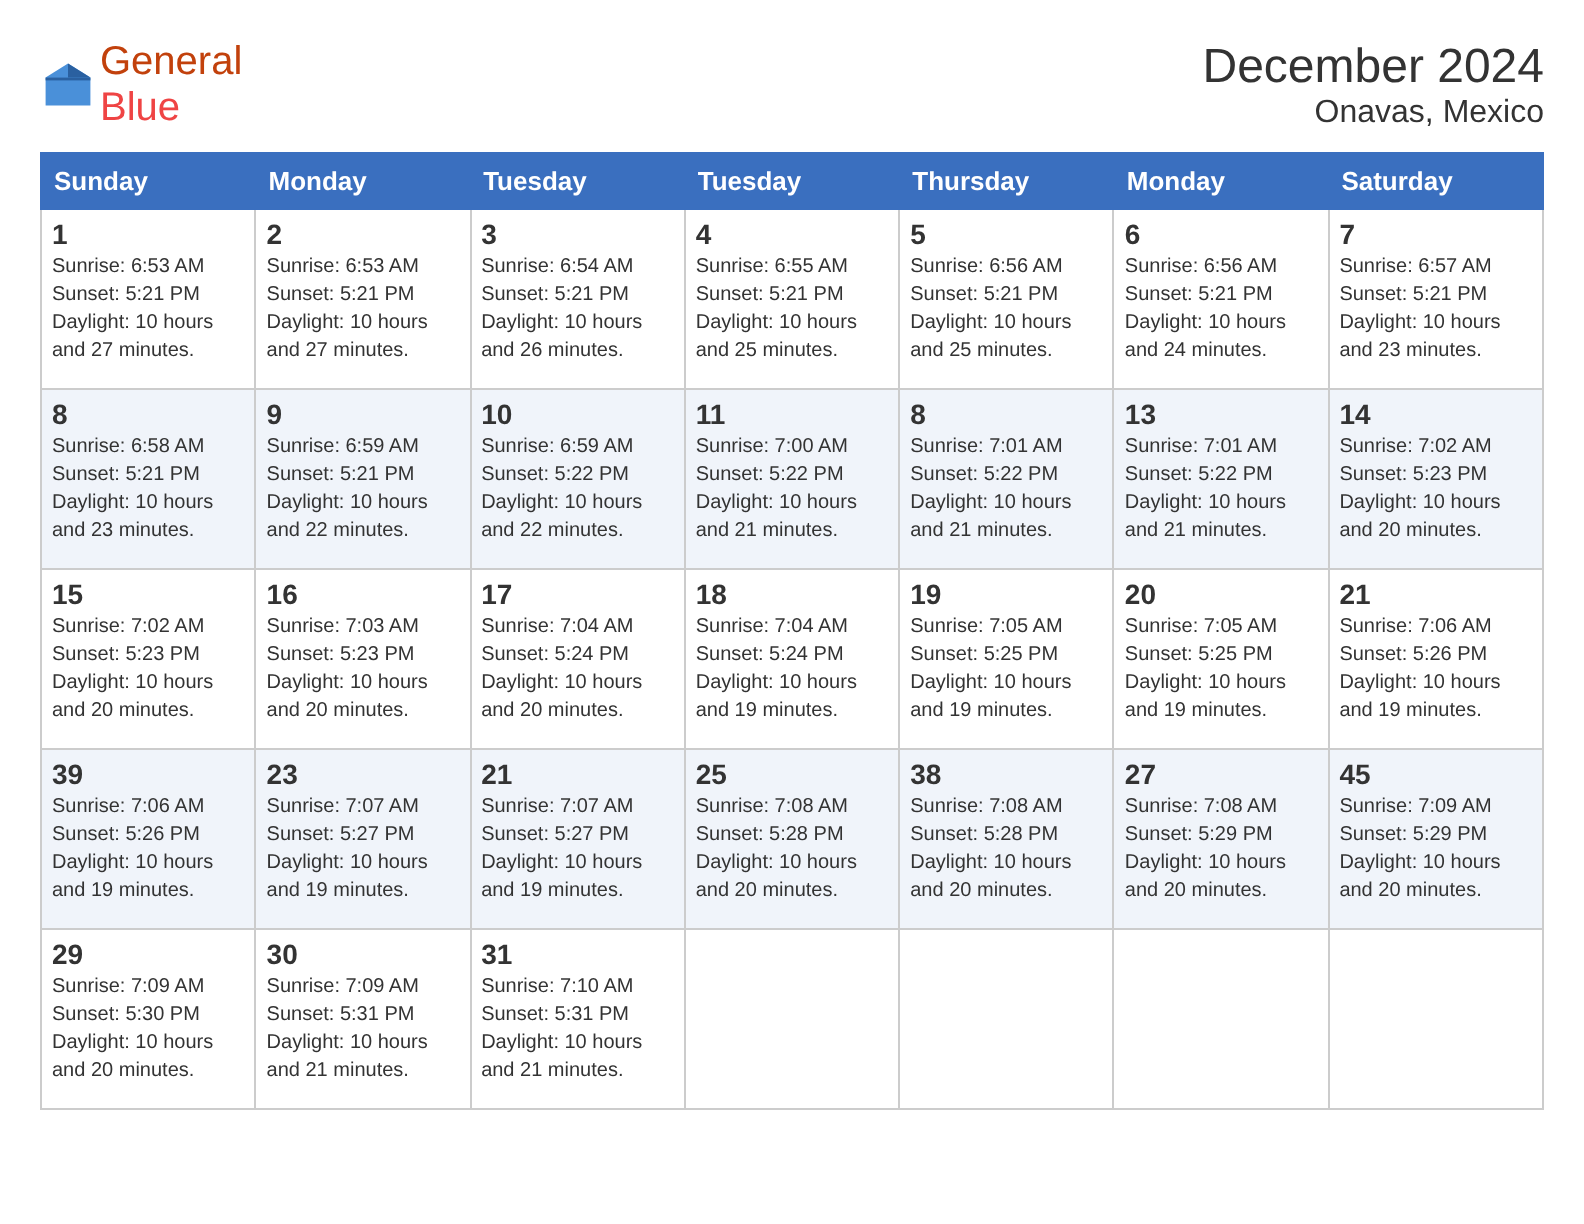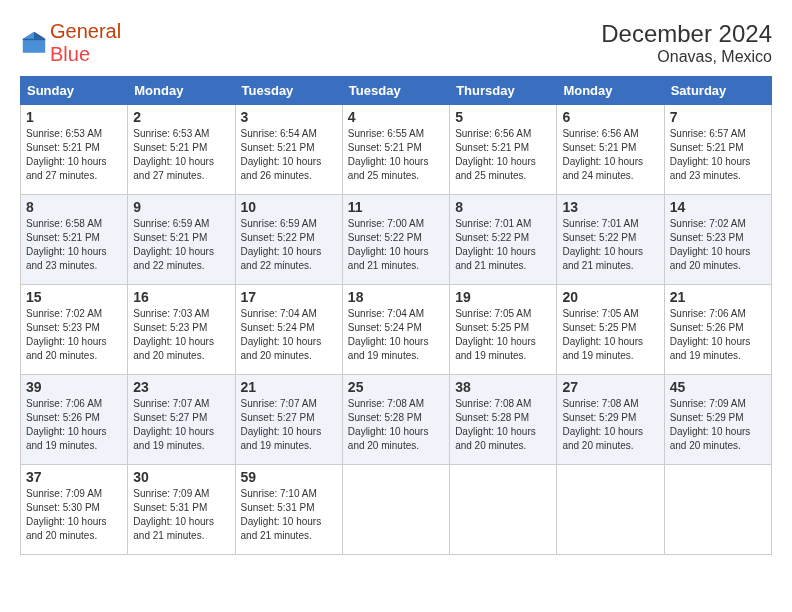--- a/index.html
+++ b/index.html
@@ -149,22 +149,22 @@
       <tr>
         <td><span class="day-num">39</span><span class="cell-content">Sunrise: 7:06 AM<br>Sunset: 5:26 PM<br>Daylight: 10 hours and 19 minutes.</span></td>
         <td><span class="day-num">23</span><span class="cell-content">Sunrise: 7:07 AM<br>Sunset: 5:27 PM<br>Daylight: 10 hours and 19 minutes.</span></td>
         <td><span class="day-num">21</span><span class="cell-content">Sunrise: 7:07 AM<br>Sunset: 5:27 PM<br>Daylight: 10 hours and 19 minutes.</span></td>
         <td><span class="day-num">25</span><span class="cell-content">Sunrise: 7:08 AM<br>Sunset: 5:28 PM<br>Daylight: 10 hours and 20 minutes.</span></td>
         <td><span class="day-num">38</span><span class="cell-content">Sunrise: 7:08 AM<br>Sunset: 5:28 PM<br>Daylight: 10 hours and 20 minutes.</span></td>
         <td><span class="day-num">27</span><span class="cell-content">Sunrise: 7:08 AM<br>Sunset: 5:29 PM<br>Daylight: 10 hours and 20 minutes.</span></td>
         <td><span class="day-num">45</span><span class="cell-content">Sunrise: 7:09 AM<br>Sunset: 5:29 PM<br>Daylight: 10 hours and 20 minutes.</span></td>
       </tr>
       <tr>
-        <td><span class="day-num">37</span><span class="cell-content">Sunrise: 7:09 AM<br>Sunset: 5:30 PM<br>Daylight: 10 hours and 20 minutes.</span></td>
+        <td><span class="day-num">29</span><span class="cell-content">Sunrise: 7:09 AM<br>Sunset: 5:30 PM<br>Daylight: 10 hours and 20 minutes.</span></td>
         <td><span class="day-num">30</span><span class="cell-content">Sunrise: 7:09 AM<br>Sunset: 5:31 PM<br>Daylight: 10 hours and 21 minutes.</span></td>
-        <td><span class="day-num">59</span><span class="cell-content">Sunrise: 7:10 AM<br>Sunset: 5:31 PM<br>Daylight: 10 hours and 21 minutes.</span></td>
+        <td><span class="day-num">31</span><span class="cell-content">Sunrise: 7:10 AM<br>Sunset: 5:31 PM<br>Daylight: 10 hours and 21 minutes.</span></td>
         <td class="empty"></td>
         <td class="empty"></td>
         <td class="empty"></td>
         <td class="empty"></td>
       </tr>
     </tbody>
 </table>
 
 </body></html>

